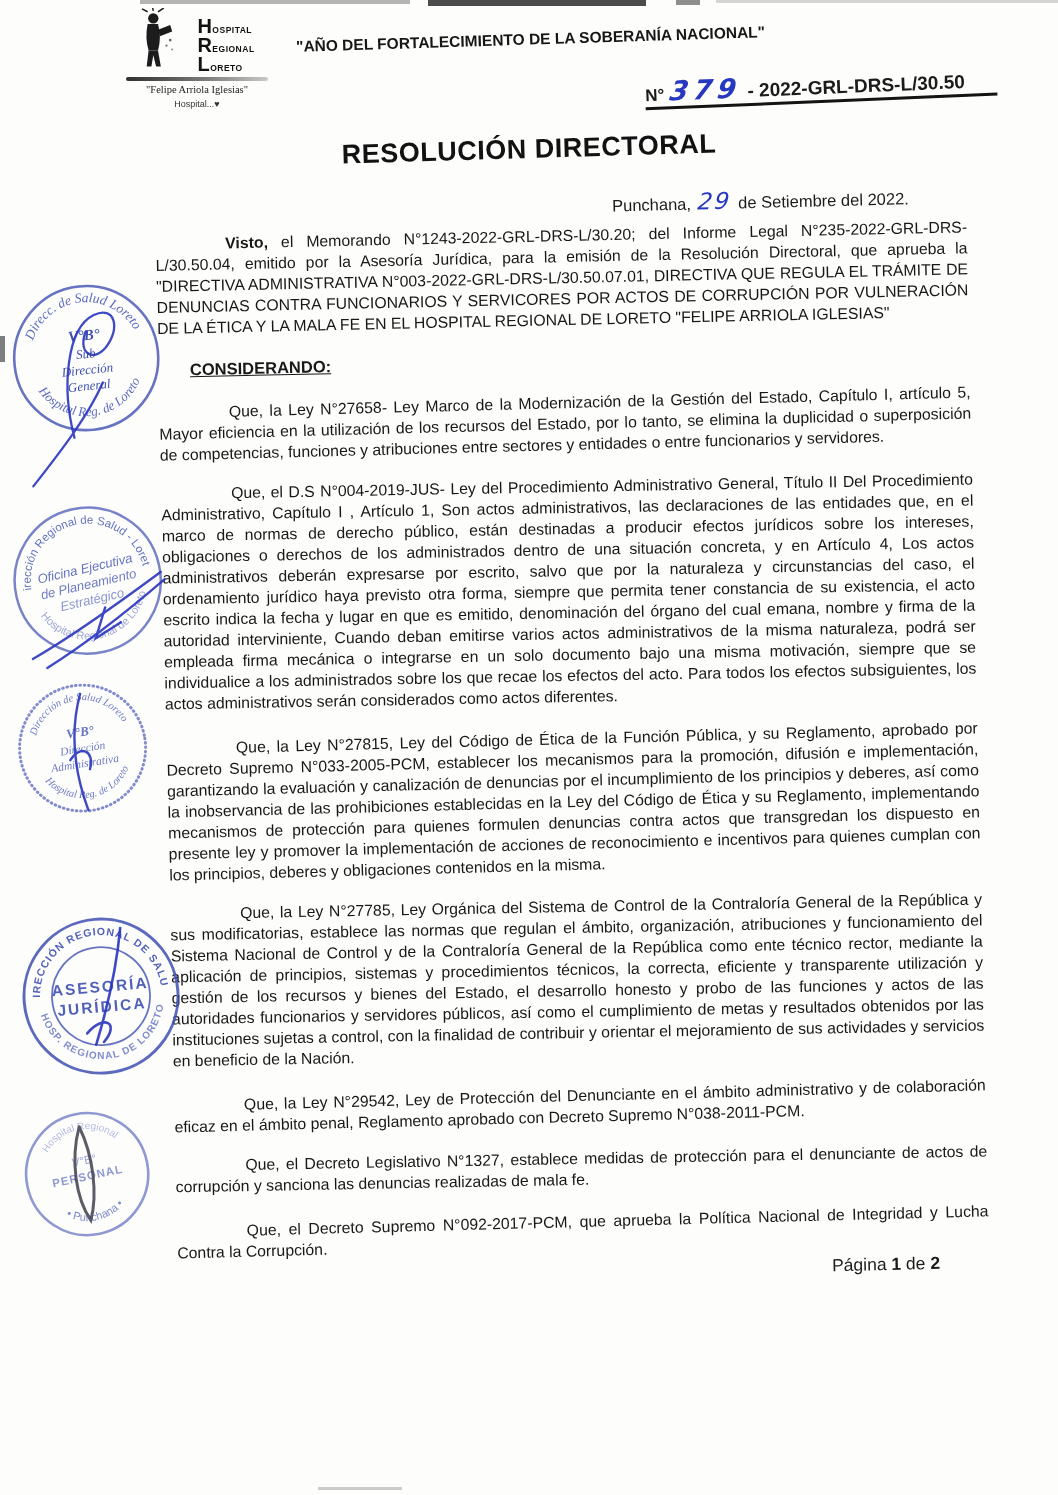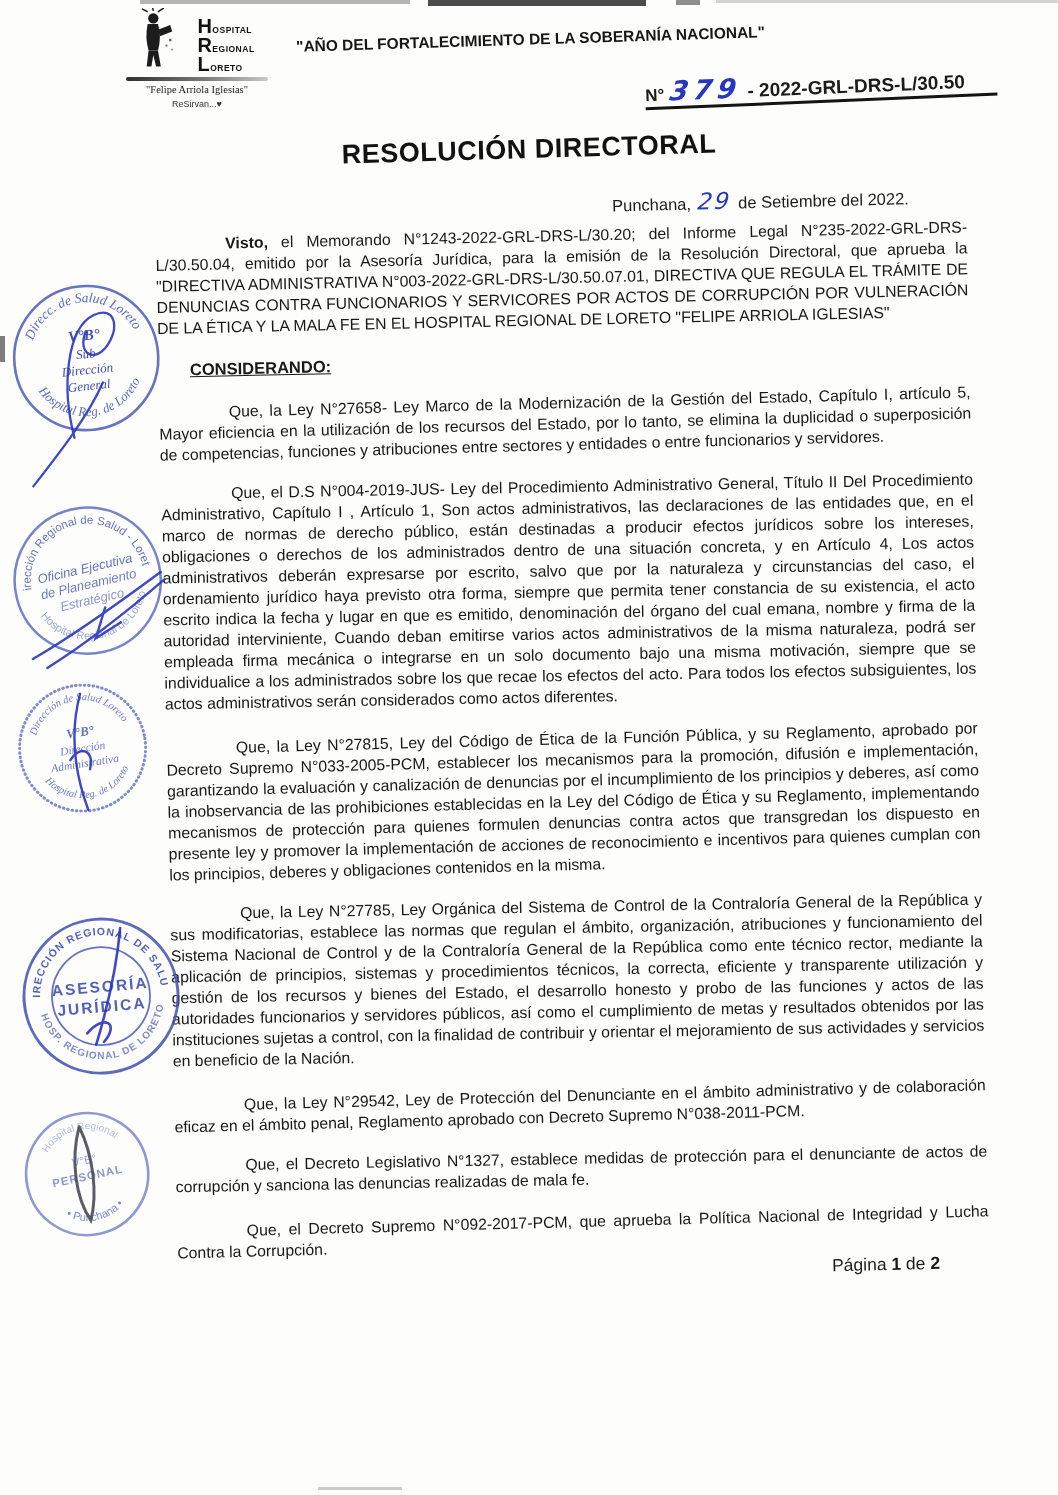--- a/index.html
+++ b/index.html
@@ -100,21 +100,21 @@
         </g>
       </svg>
       <div class="logo-words">
         <span class="logo-word">Hospital</span>
         <span class="logo-word">Regional</span>
         <span class="logo-word">Loreto</span>
       </div>
     </div>
     <div class="pen-line"></div>
     <div class="logo-subtitle">"Felipe Arriola Iglesias"</div>
-    <div class="logo-slogan">ReSirvan...♥</div>
+    <div class="logo-slogan">Hospital...♥</div>
   </div>
 
   <div class="motto">"AÑO DEL FORTALECIMIENTO DE LA SOBERANÍA NACIONAL"</div>
 
   <div class="doc-number">
     <span class="prefix">N°</span>
     <span class="handwriting">379</span>
     <span>- 2022-GRL-DRS-L/30.50</span>
   </div>
 

